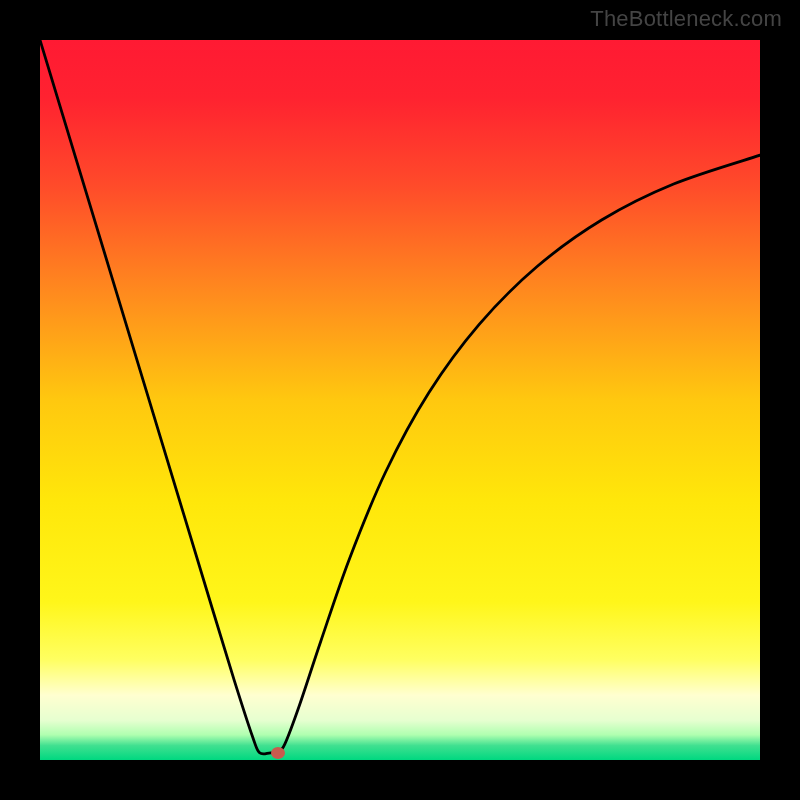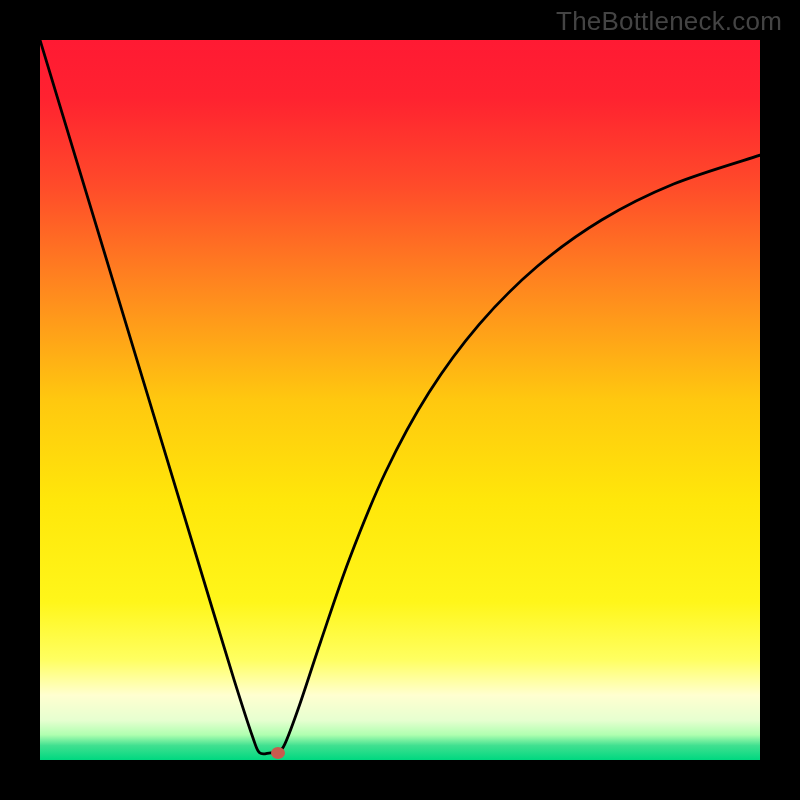--- a/index.html
+++ b/index.html
@@ -15,21 +15,21 @@
     position: relative;
     width: 800px;
     height: 800px;
     background: #000;
   }
   .watermark {
     position: absolute;
     top: 6px;
     right: 18px;
     color: #444;
-    font-size: 26px;
+    font-size: 22px;
     font-weight: 500;
     letter-spacing: 0.2px;
     user-select: none;
   }
   .plot-area {
     position: absolute;
     left: 40px;
     top: 40px;
     width: 720px;
     height: 720px;

